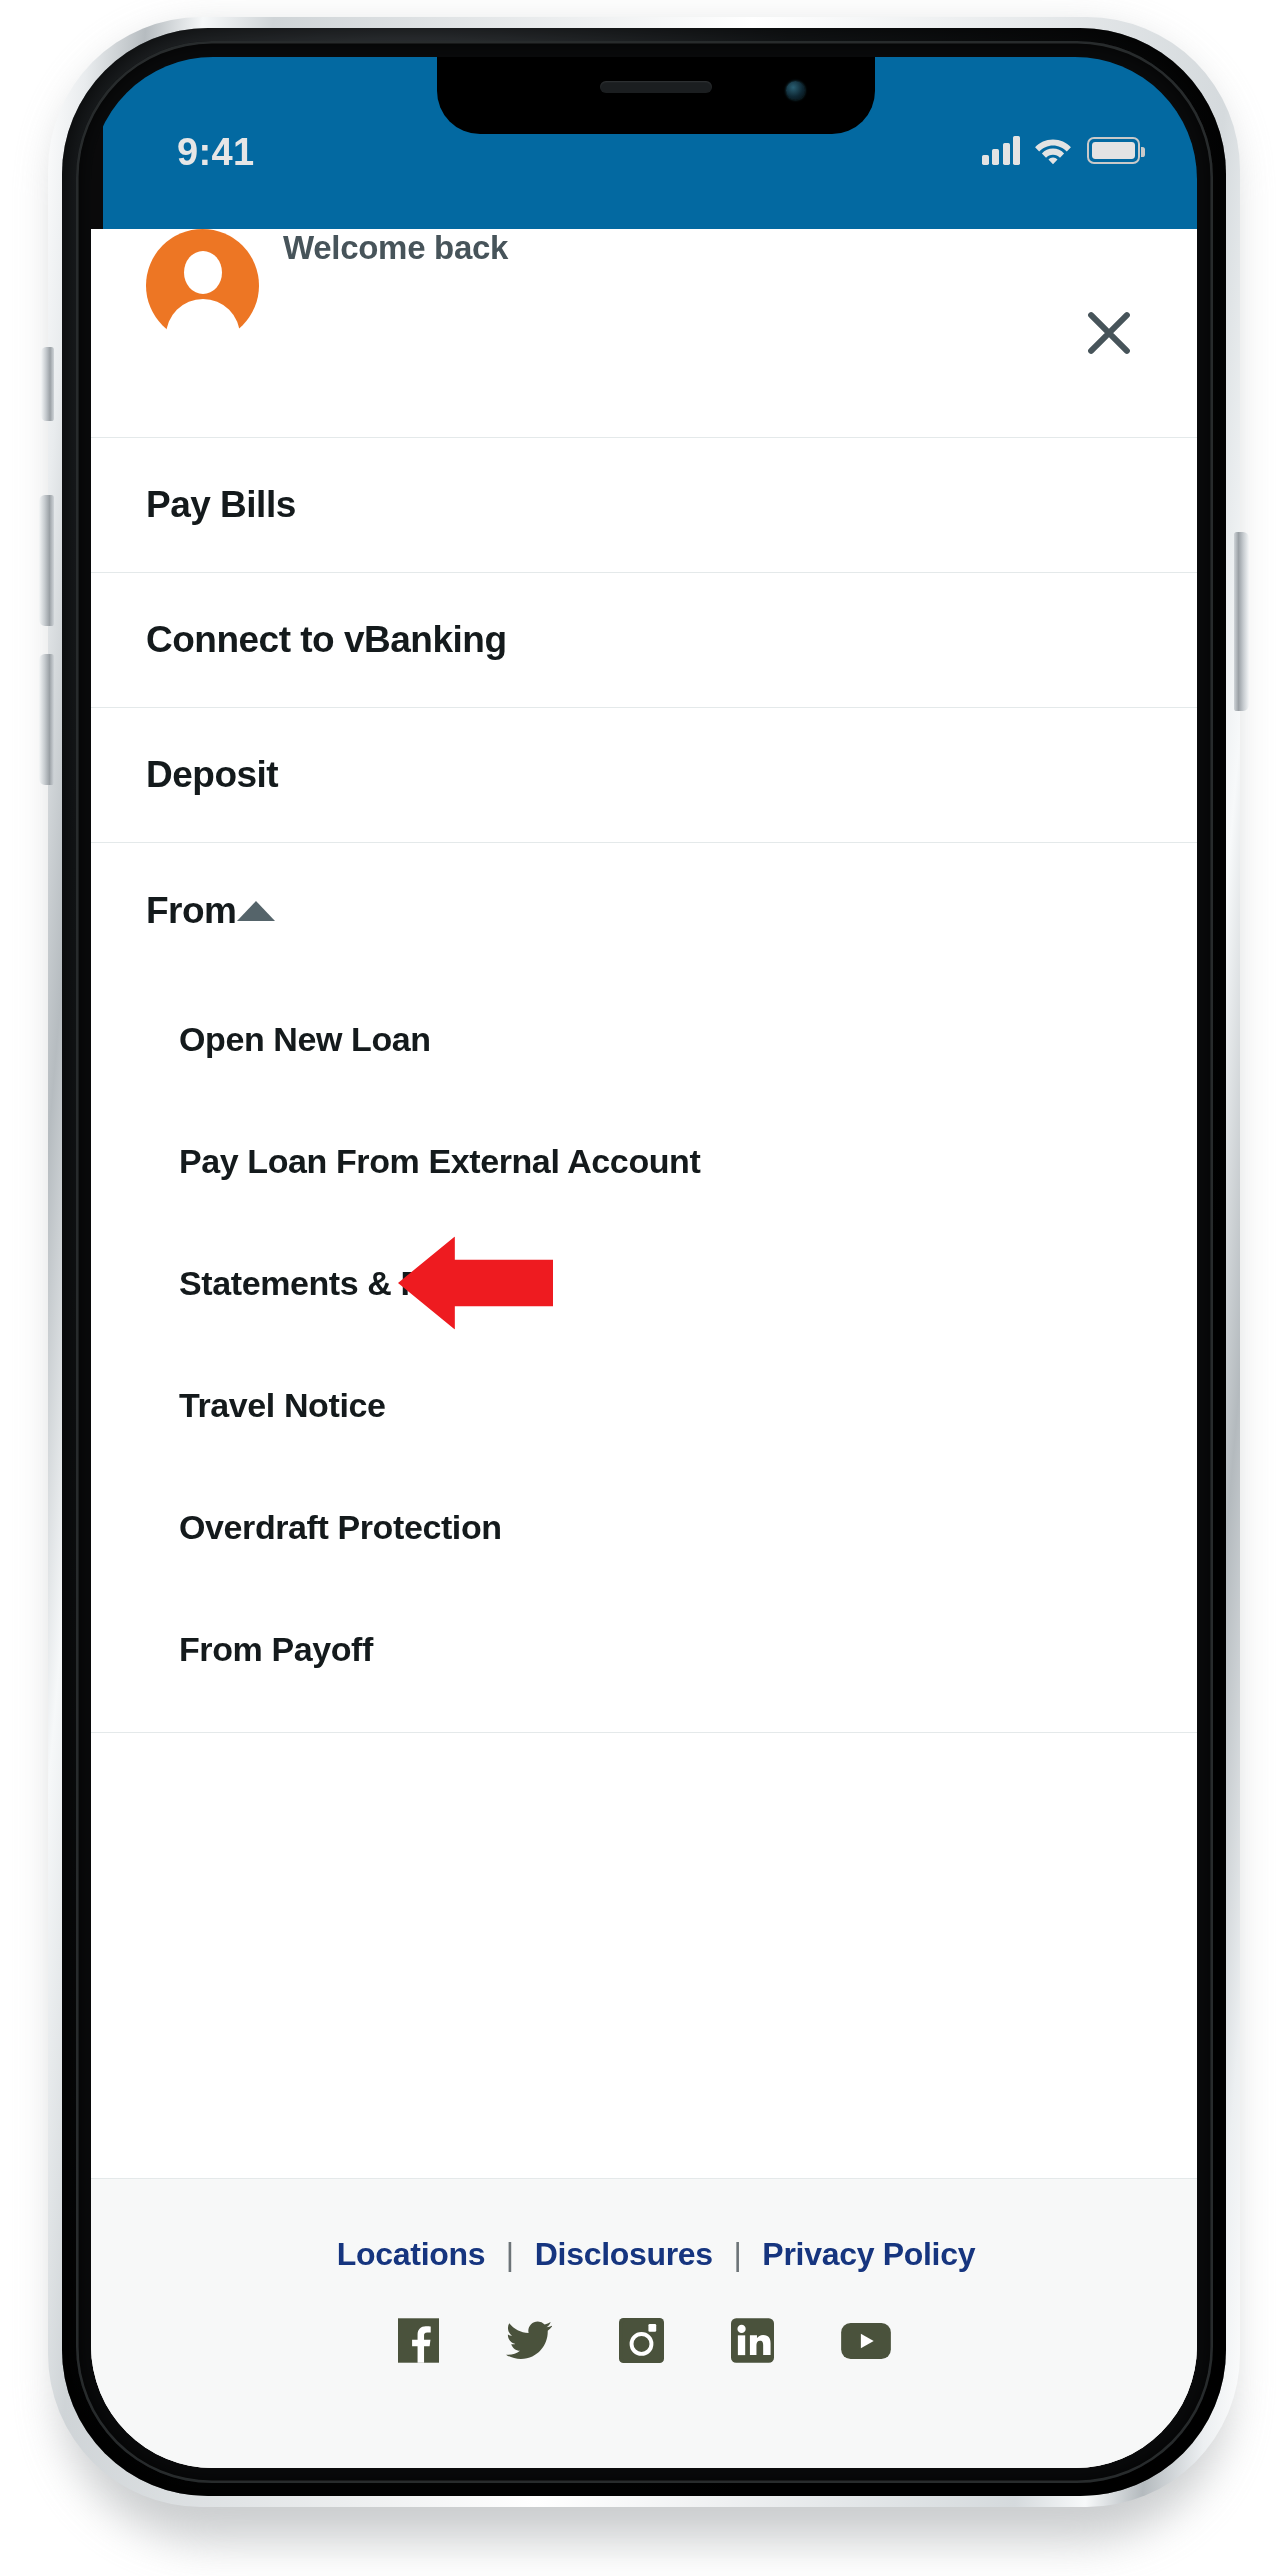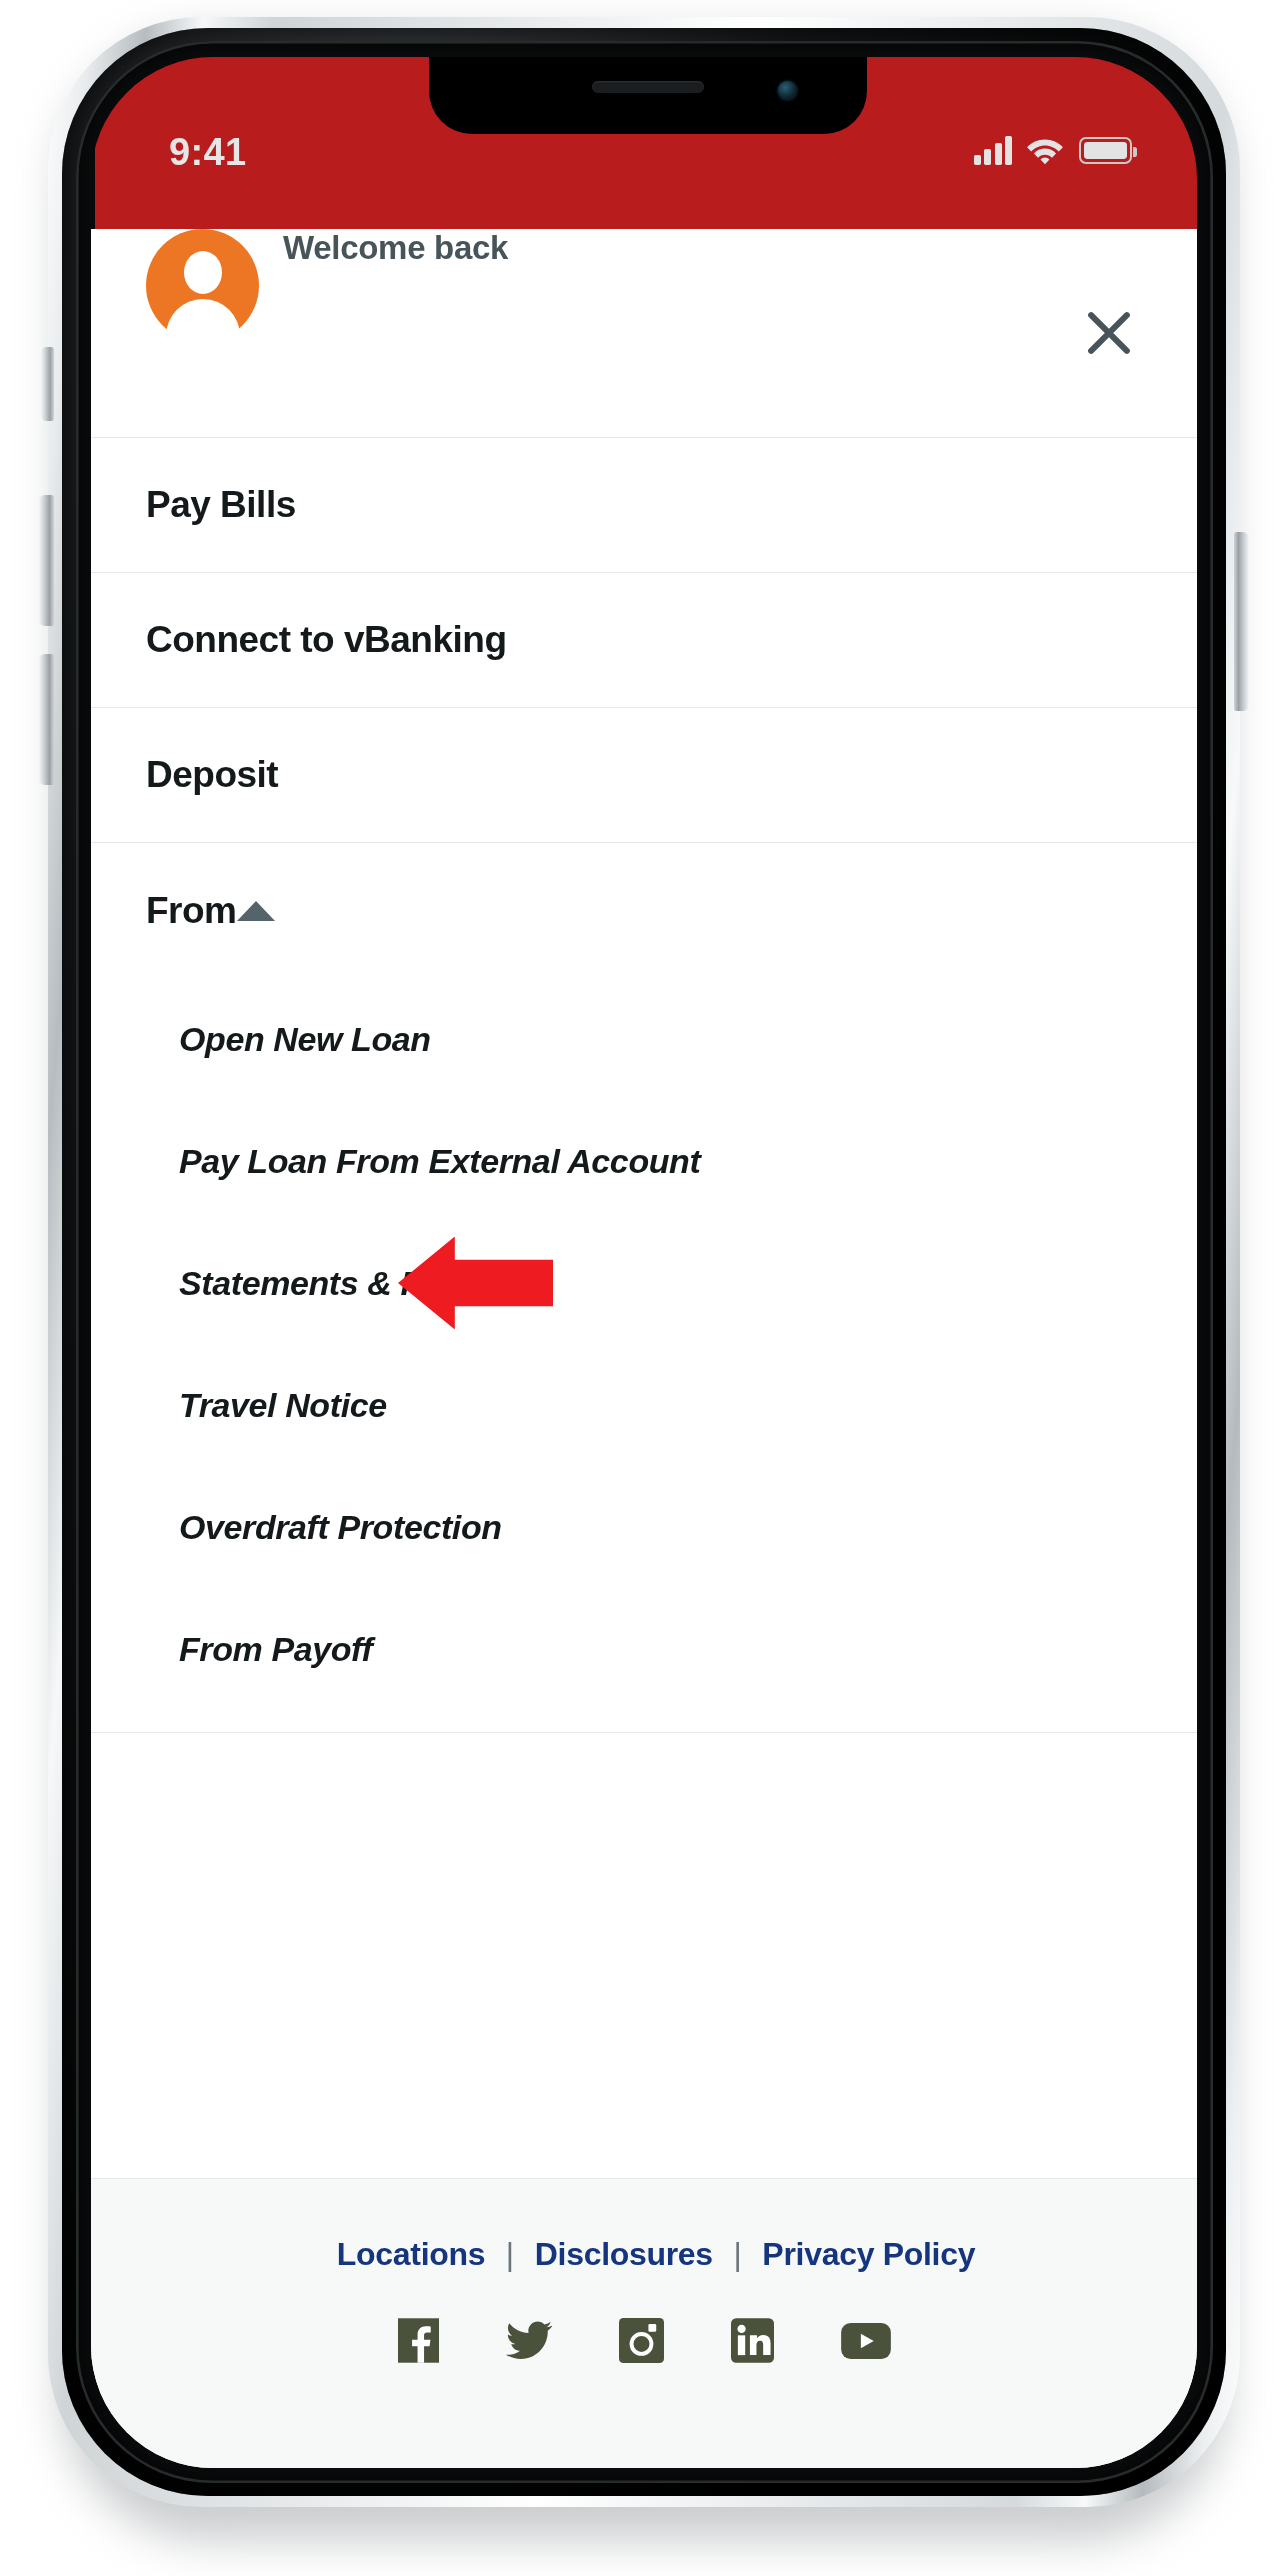--- a/index.html
+++ b/index.html
@@ -84,23 +84,23 @@
     position: absolute;
     left: 91px; top: 57px;
     width: 1106px; height: 2411px;
     border-radius: 122px;
     overflow: hidden;
     background: #0a0a0b;
   }
 
   .status-bar {
     position: absolute;
-    left: 4px; top: 0;
+    left: 12px; top: 0;
     width: 1106px; height: 172px;
-    background: #b91c1c;
+    background: #0369a1;
   }
 
   .notch {
     position: absolute;
     left: 50%;
     transform: translateX(-50%);
     top: 0;
     width: 438px; height: 77px;
     background: #000000;
     border-radius: 0 0 43px 43px;
@@ -268,21 +268,20 @@
     box-sizing: border-box;
     cursor: pointer;
     position: relative;
   }
   .submenu-label {
     font-size: 34px;
     font-weight: 700;
     color: #141A1C;
     font-family: "Liberation Sans Narrow", "Liberation Sans", sans-serif;
     letter-spacing: -0.4px;
-    font-style: italic;
   }
   .sub-caret {
     width: 0; height: 0;
     margin-left: 19px;
     border-left: 13.7px solid transparent;
     border-right: 13.7px solid transparent;
     border-top: 16.3px solid #7F8C91;
   }
 
   

